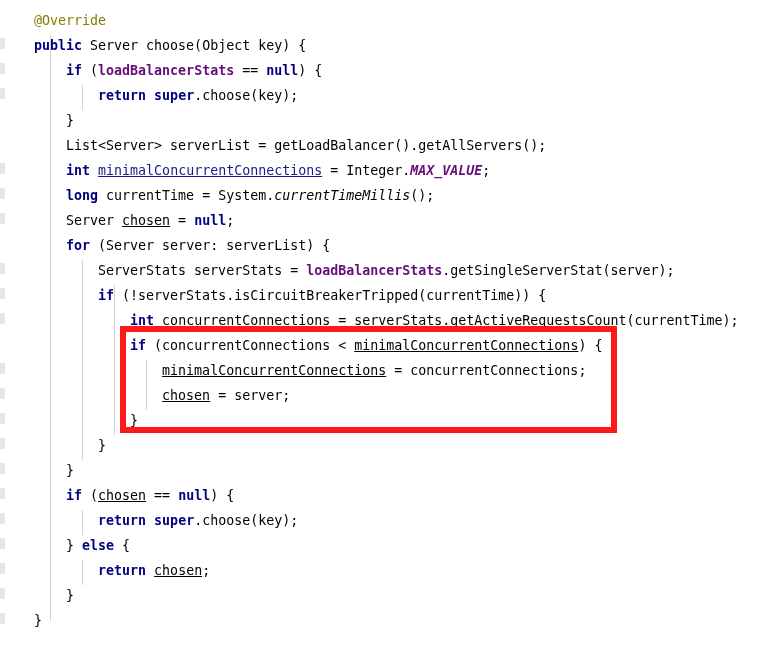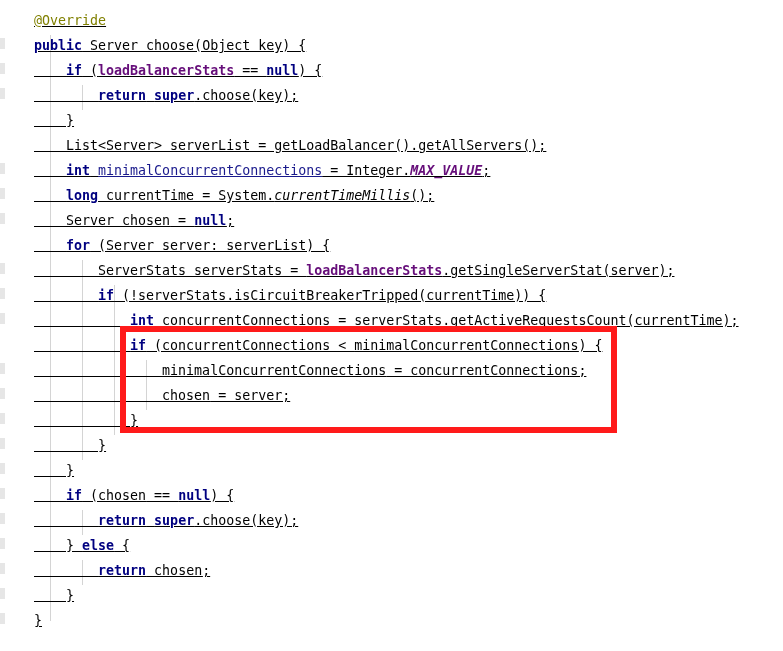--- a/index.html
+++ b/index.html
@@ -49,21 +49,20 @@
     line-height: 25px;
     white-space: pre;
     color: #000000;
   }
   .line {
     position: absolute;
     left: 34px;
     height: 25px;
     white-space: pre;
     letter-spacing: 0px;
-    text-decoration: underline;
   }
 
   
   .highlight-box {
     position: absolute;
     border: 6px solid #FF1A1A;
     box-sizing: border-box;
     background: transparent;
     pointer-events: none;
   }

